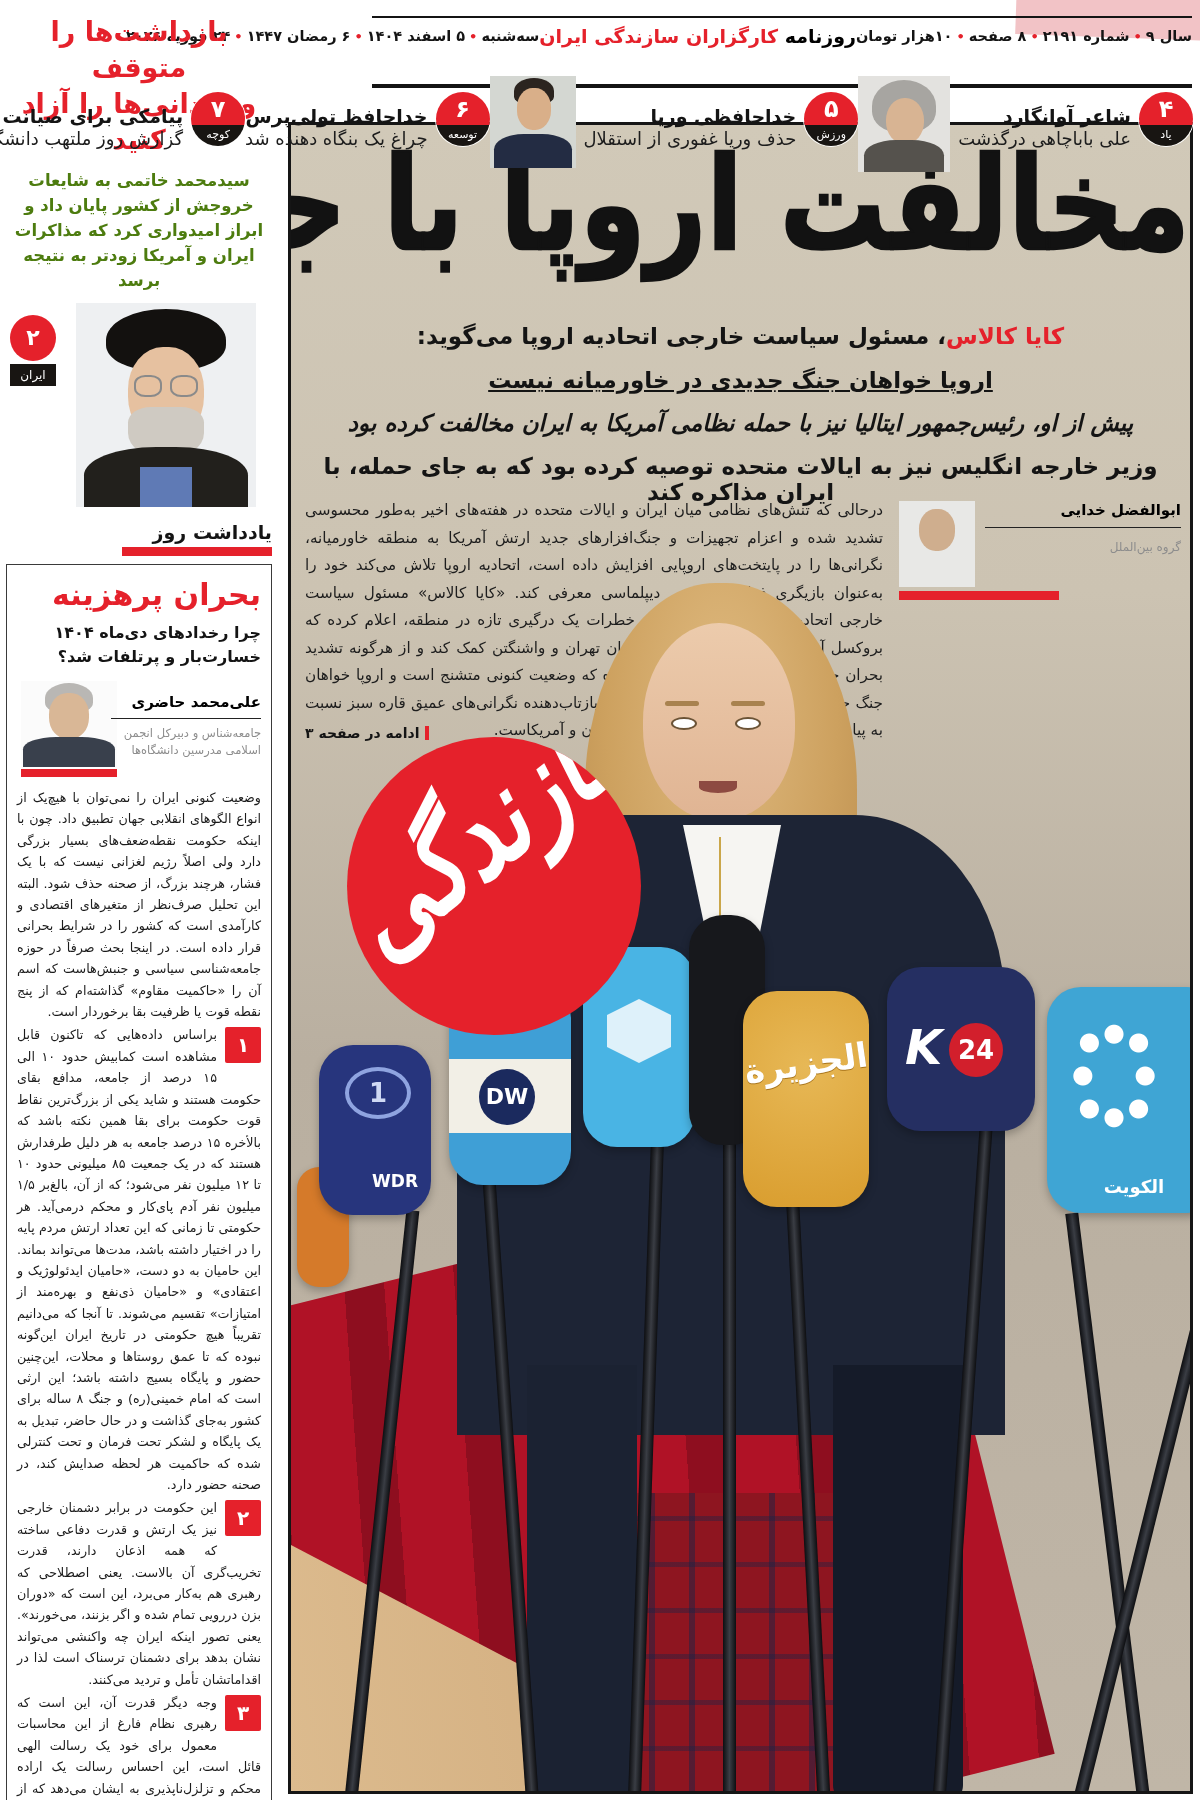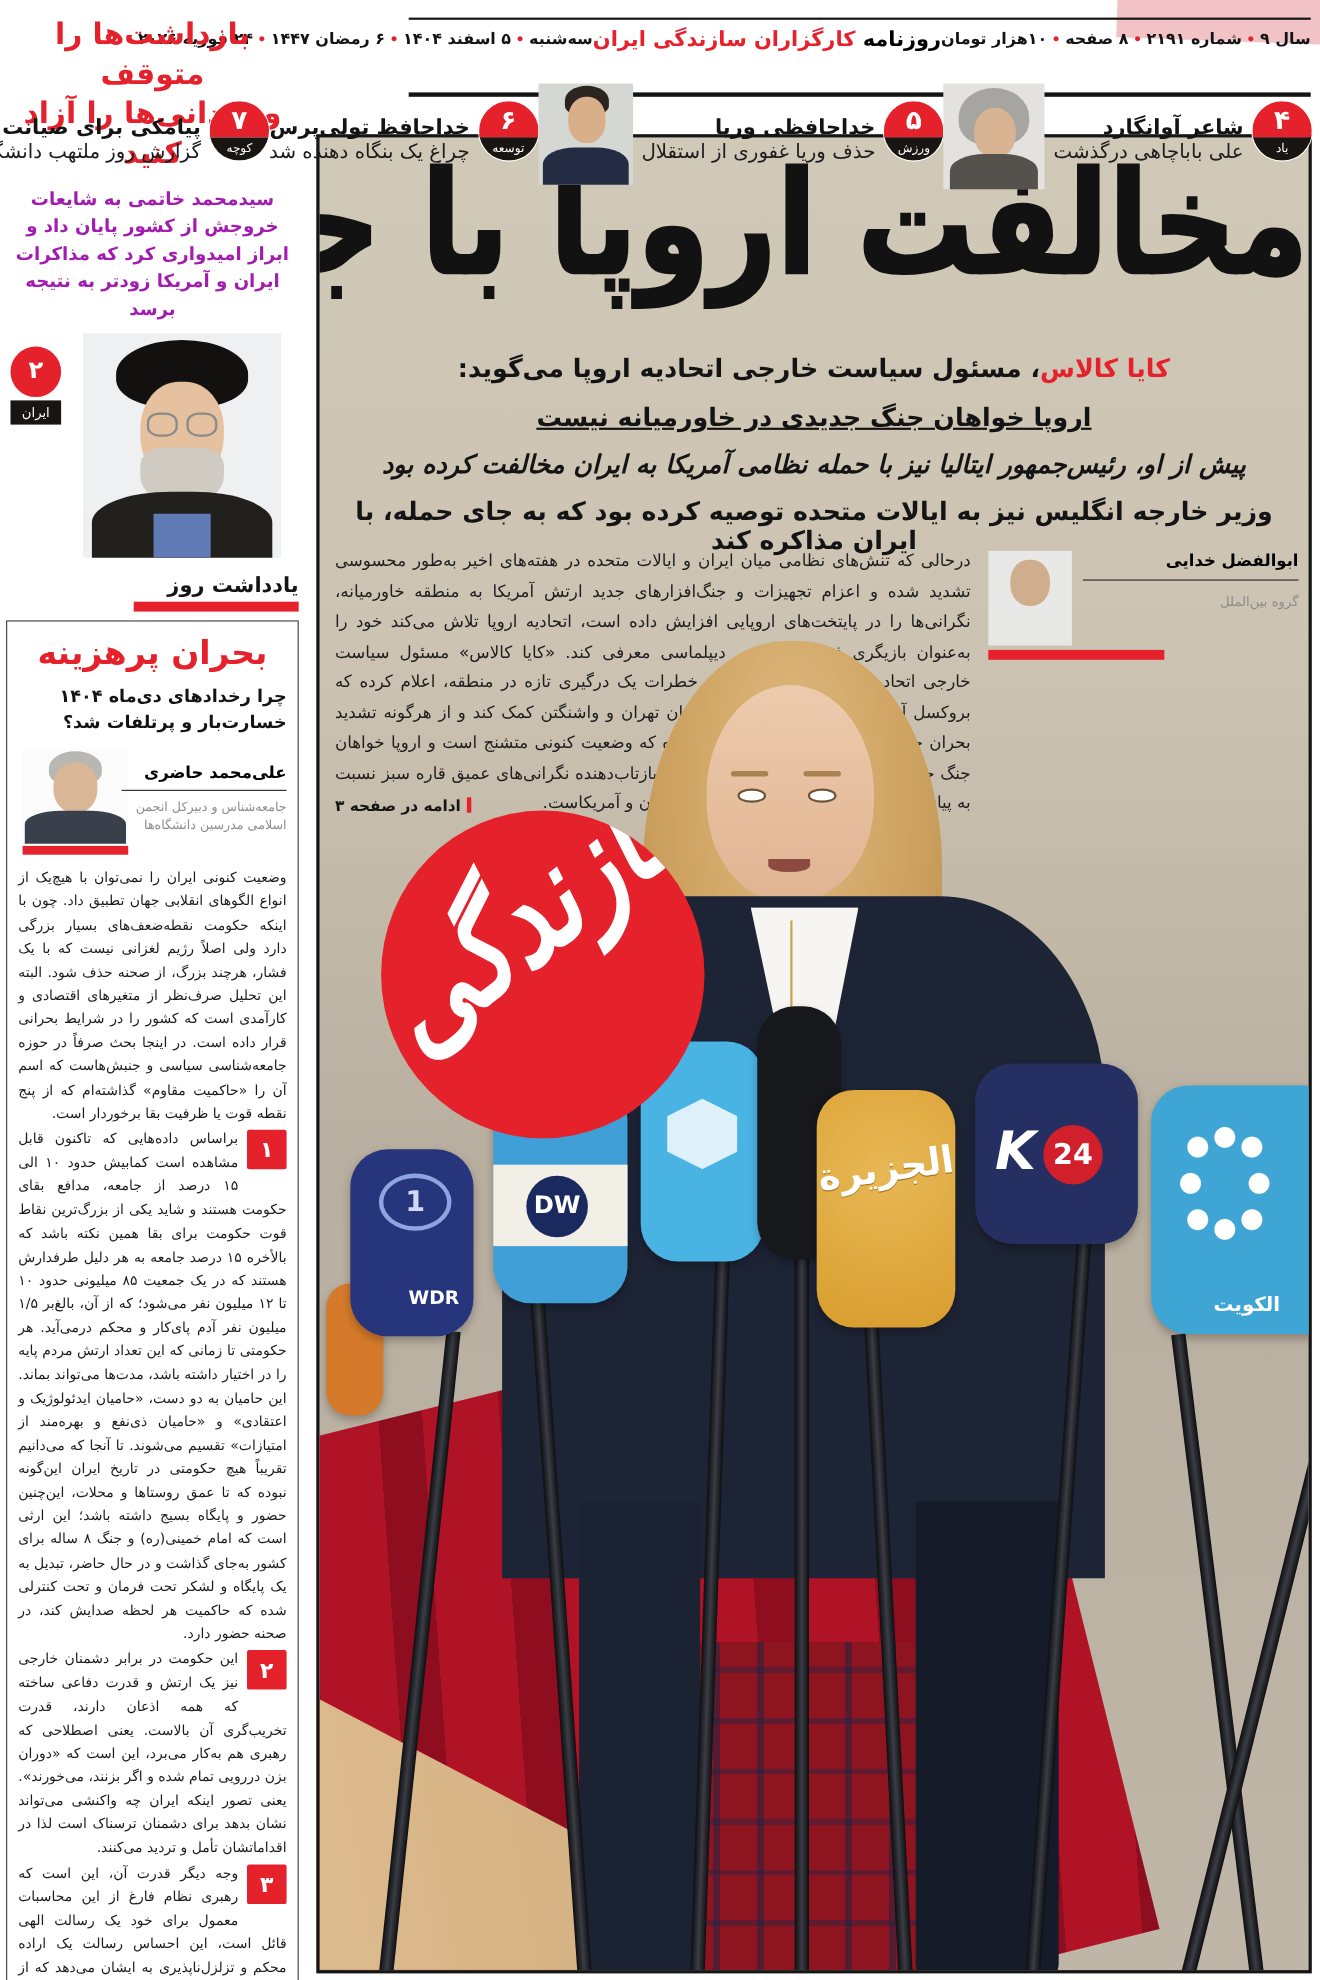--- a/index.html
+++ b/index.html
@@ -31,38 +31,38 @@
   .ph-poet .face{position:absolute;top:22px;left:28px;width:38px;height:46px;background:#d8b493;border-radius:48%;}
   .ph-poet .coat{position:absolute;bottom:-6px;left:6px;width:80px;height:38px;background:#55524d;border-radius:40% 40% 0 0;}
   .ph-foot{width:86px;height:92px;background:#d4d7d2;overflow:hidden;position:relative;}
   .ph-foot .hair{position:absolute;top:2px;left:24px;width:40px;height:26px;background:#2b241f;border-radius:50% 50% 30% 30%;}
   .ph-foot .face{position:absolute;top:12px;left:27px;width:34px;height:42px;background:#d9af89;border-radius:46%;}
   .ph-foot .tee{position:absolute;bottom:-6px;left:4px;width:78px;height:40px;background:#232c43;border-radius:38% 38% 0 0;}
 
   
   .sidebar{position:absolute;left:6px;top:14px;width:266px;height:1782px;z-index:5;}
   .sb-headline{color:#e5212b;font-weight:bold;font-size:27px;line-height:36px;text-align:center;letter-spacing:-0.5px;}
-  .sb-dek{margin-top:10px;font-size:16.5px;font-weight:bold;line-height:25px;text-align:center;color:#a21caf;}
+  .sb-dek{margin-top:10px;font-size:16.5px;font-weight:bold;line-height:25px;text-align:center;color:#4d7c0f;}
   .sb-photo-wrap{position:relative;margin-top:10px;height:204px;}
   .badge{position:absolute;right:auto;left:4px;top:12px;width:46px;text-align:center;}
   .badge .b-num{display:block;width:46px;height:46px;border-radius:50%;background:#e5212b;color:#fff;font-size:22px;font-weight:bold;line-height:46px;}
   .badge .b-sec{display:block;margin-top:3px;background:#181512;color:#fff;font-size:12px;height:22px;line-height:22px;}
   .ph-khatami{position:absolute;right:16px;top:0;width:180px;height:204px;background:#eef0f2;overflow:hidden;}
   .ph-khatami .turban{position:absolute;top:6px;left:30px;width:120px;height:62px;background:#13110f;border-radius:50% 50% 42% 42%;}
   .ph-khatami .face{position:absolute;top:44px;left:52px;width:76px;height:92px;background:#e6c1a0;border-radius:46%;}
   .ph-khatami .g1,.ph-khatami .g2{position:absolute;top:72px;width:24px;height:18px;border:2px solid #8a8a8a;border-radius:40%;}
   .ph-khatami .g1{left:58px;} .ph-khatami .g2{left:94px;}
   .ph-khatami .beard{position:absolute;top:104px;left:52px;width:76px;height:52px;background:#cfcac2;border-radius:30% 30% 50% 50%;}
   .ph-khatami .robe{position:absolute;bottom:-4px;left:8px;width:164px;height:64px;background:#22201c;border-radius:44% 44% 0 0;}
   .ph-khatami .collar{position:absolute;bottom:0;left:64px;width:52px;height:40px;background:#5f7ab5;}
   .note-label{margin-top:14px;text-align:right;}
   .note-label .txt{font-size:19px;font-weight:bold;color:#141414;padding-left:8px;}
   .note-label .bar{display:block;margin-top:4px;margin-right:0;height:9px;width:150px;background:#e5212b;}
   .note-box{position:relative;margin-top:8px;border:1.5px solid #3a3a3a;height:1348px;padding:12px 10px 10px;box-sizing:border-box;overflow:hidden;}
-  .nb-title{color:#e5212b;font-size:30px;font-weight:bold;text-align:center;line-height:36px;}
+  .nb-title{color:#e5212b;font-size:30px;font-weight:bold;text-align:right;line-height:36px;}
   .nb-dek{margin-top:8px;font-size:16px;font-weight:bold;line-height:24px;color:#141414;text-align:right;}
   .nb-author{position:relative;margin-top:12px;height:100px;}
   .ph-hazeri{position:absolute;left:4px;top:0;width:96px;height:86px;background:#fbfbfb;overflow:hidden;}
   .ph-hazeri .hair{position:absolute;top:2px;left:24px;width:48px;height:30px;background:#b9b7b4;border-radius:50% 50% 35% 35%;}
   .ph-hazeri .face{position:absolute;top:12px;left:28px;width:40px;height:46px;background:#d9b796;border-radius:46%;}
   .ph-hazeri .suit{position:absolute;bottom:-4px;left:2px;width:92px;height:34px;background:#39404c;border-radius:36% 36% 0 0;}
   .ph-hazeri-bar{position:absolute;left:4px;top:88px;width:96px;height:8px;background:#e5212b;}
   .nb-author .name{position:absolute;right:0;top:12px;font-size:15px;font-weight:bold;border-bottom:1.5px solid #222;padding-bottom:7px;width:150px;text-align:right;}
   .nb-author .desc{position:absolute;right:0;top:44px;width:150px;font-size:11.5px;color:#8d8d8d;line-height:17px;text-align:right;}
   .nb-body{margin-top:6px;font-size:12.7px;line-height:21.4px;text-align:justify;color:#1b1b1b;}

